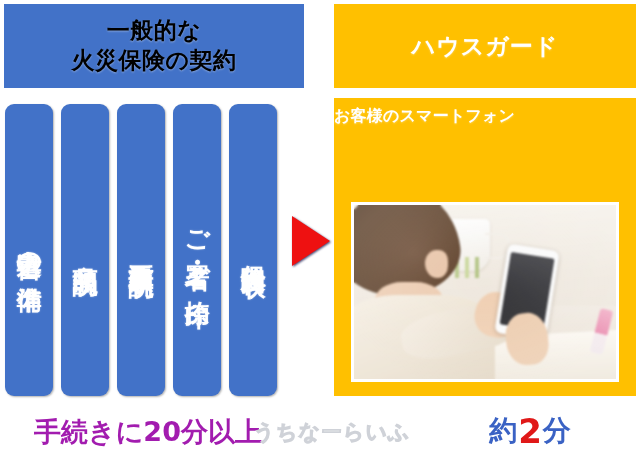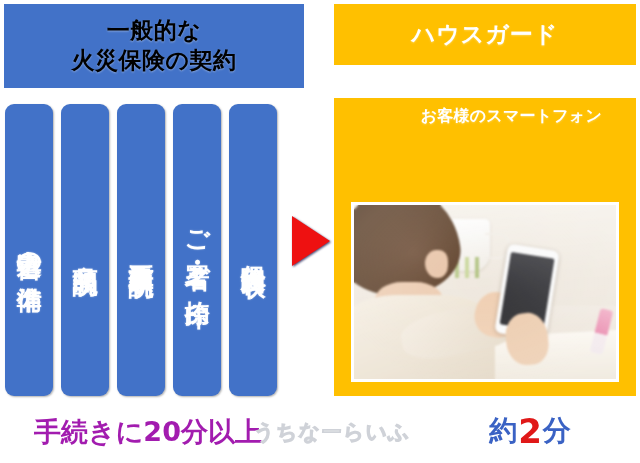--- a/index.html
+++ b/index.html
@@ -49,33 +49,33 @@
     position:absolute;left:292px;top:216px;
     width:0;height:0;
     border-top:25px solid transparent;
     border-bottom:25px solid transparent;
     border-left:38px solid #ee1111;
     filter:drop-shadow(1px 1px 1px rgba(40,40,90,.85));
   }
 
   
   .right-header{
-    position:absolute;left:334px;top:4px;width:302px;height:61px;
+    position:absolute;left:334px;top:4px;width:302px;height:84px;
     background:#ffc000;
     display:flex;align-items:center;justify-content:center;
     color:#ffffff;font-weight:bold;font-size:23px;letter-spacing:1px;
     text-shadow:0 1px 2px rgba(255,255,255,.30);
   }
   .right-panel{
     position:absolute;left:334px;top:98px;width:302px;height:298px;
     background:#ffc000;
   }
   .right-panel .caption{
     position:absolute;left:0;top:8px;width:268px;
-    text-align:right;color:#ffffff;font-weight:bold;
+    text-align:left;color:#ffffff;font-weight:bold;
     font-size:16px;line-height:1.28;letter-spacing:.2px;
     text-shadow:0 1px 2px rgba(255,255,255,.28);
   }
   .right-panel .caption .cl3{letter-spacing:-.4px;}
 
   .photo-frame{
     position:absolute;left:17px;top:104px;width:268px;height:180px;
     background:#ffffff;padding:3px;box-sizing:border-box;
   }
   .photo{

